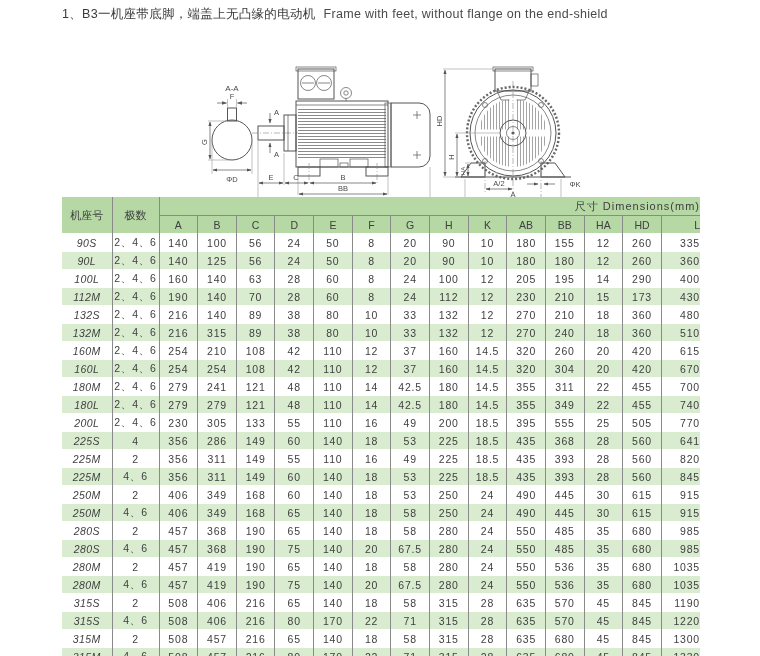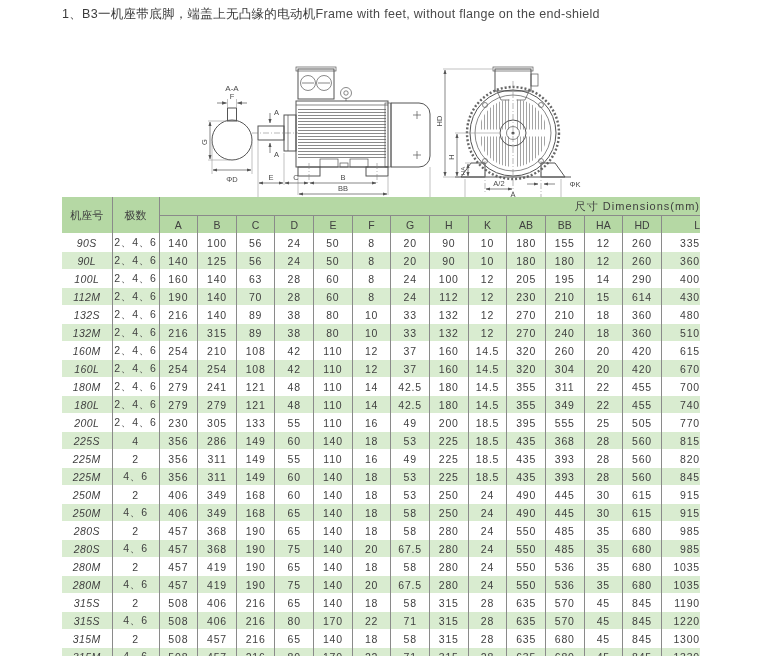--- a/index.html
+++ b/index.html
@@ -5,21 +5,21 @@
   html,body{margin:0;padding:0;}
   body{
     width:760px;height:656px;position:relative;background:#ffffff;
     font-family:"Liberation Sans","DejaVu Sans",sans-serif;color:#3f3f3f;
     overflow:hidden;
   }
   .title-row{
     position:absolute;left:62px;top:6px;font-size:12.5px;color:#3a3a3a;
     white-space:nowrap;letter-spacing:0.3px;
   }
-  .title-row .en{color:#4a4a4a;}
+  .title-row .en{margin-left:8px;color:#4a4a4a;}
   .drawings{position:absolute;left:0;top:30px;width:760px;height:160px;}
   svg{position:absolute;}
   svg text{fill:#4a4a4a;font-family:"Liberation Sans","DejaVu Sans",sans-serif;}
   .ln{stroke:#555;stroke-width:1;fill:none;}
   .thin{stroke:#555;stroke-width:0.7;fill:none;}
   .ext{stroke:#999;stroke-width:0.6;fill:none;}
   .dim{stroke:#555;stroke-width:0.7;fill:none;marker-start:url(#arr);marker-end:url(#arr);}
   .dima{stroke:#555;stroke-width:0.7;fill:none;marker-end:url(#arr);}
   .cl{stroke:#888;stroke-width:0.6;stroke-dasharray:6 2 1 2;fill:none;}
   .dimtxt{font-size:7.5px;}
@@ -320,21 +320,21 @@
         <td>70</td>
         <td>28</td>
         <td>60</td>
         <td>8</td>
         <td>24</td>
         <td>112</td>
         <td>12</td>
         <td>230</td>
         <td>210</td>
         <td>15</td>
-        <td>614</td>
+        <td>173</td>
         <td>430</td>
       </tr>
       <tr>
         <td>132S</td>
         <td>2、4、6</td>
         <td>216</td>
         <td>140</td>
         <td>89</td>
         <td>38</td>
         <td>80</td>
@@ -465,21 +465,21 @@
         <td>60</td>
         <td>140</td>
         <td>18</td>
         <td>53</td>
         <td>225</td>
         <td>18.5</td>
         <td>435</td>
         <td>368</td>
         <td>28</td>
         <td>560</td>
-        <td>815</td>
+        <td>641</td>
       </tr>
       <tr>
         <td>225M</td>
         <td>2</td>
         <td>356</td>
         <td>311</td>
         <td>149</td>
         <td>55</td>
         <td>110</td>
         <td>16</td>

